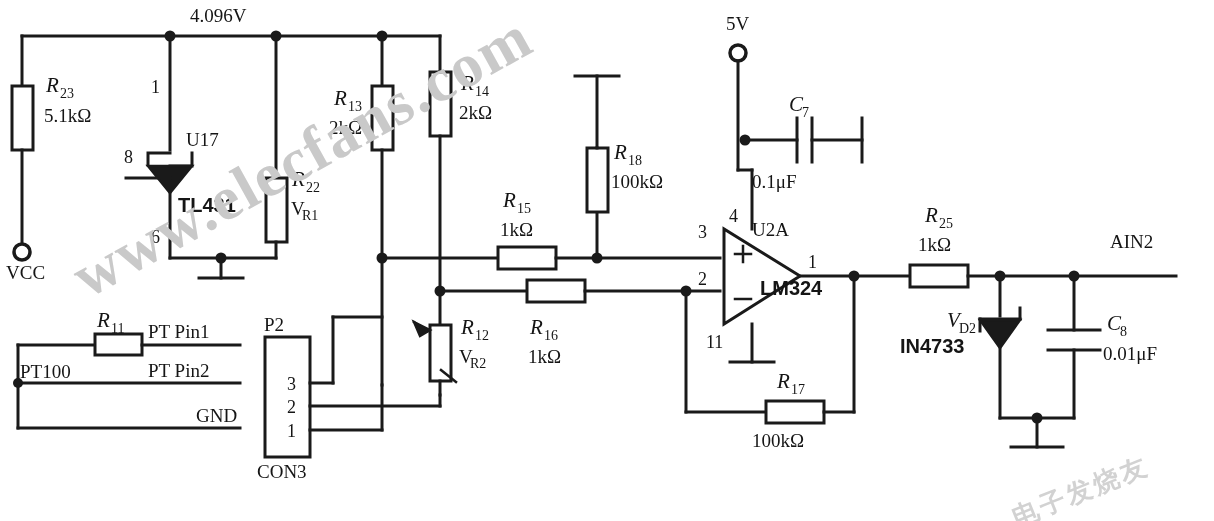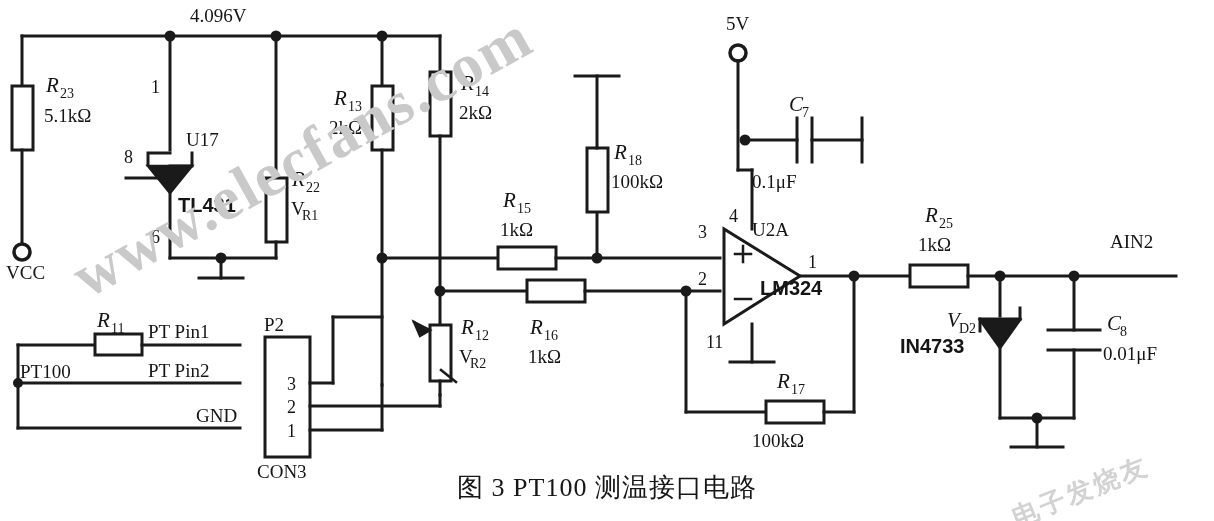--- a/index.html
+++ b/index.html
@@ -431,15 +431,14 @@
       <text class="lbl" x="148" y="338">PT  Pin1</text>
       <text class="lbl" x="148" y="377">PT  Pin2</text>
       <text class="lbl" x="196" y="422">GND</text>
     </g>
 
   </svg>
 
   <div class="wm" id="wm-main">www.elecfans.com</div>
   <div class="wm" id="wm-corner">电子发烧友</div>
 
-  <div id="caption">图 3  PT100 测温接口电路</div>
 
 </div>
 
 </body></html>

